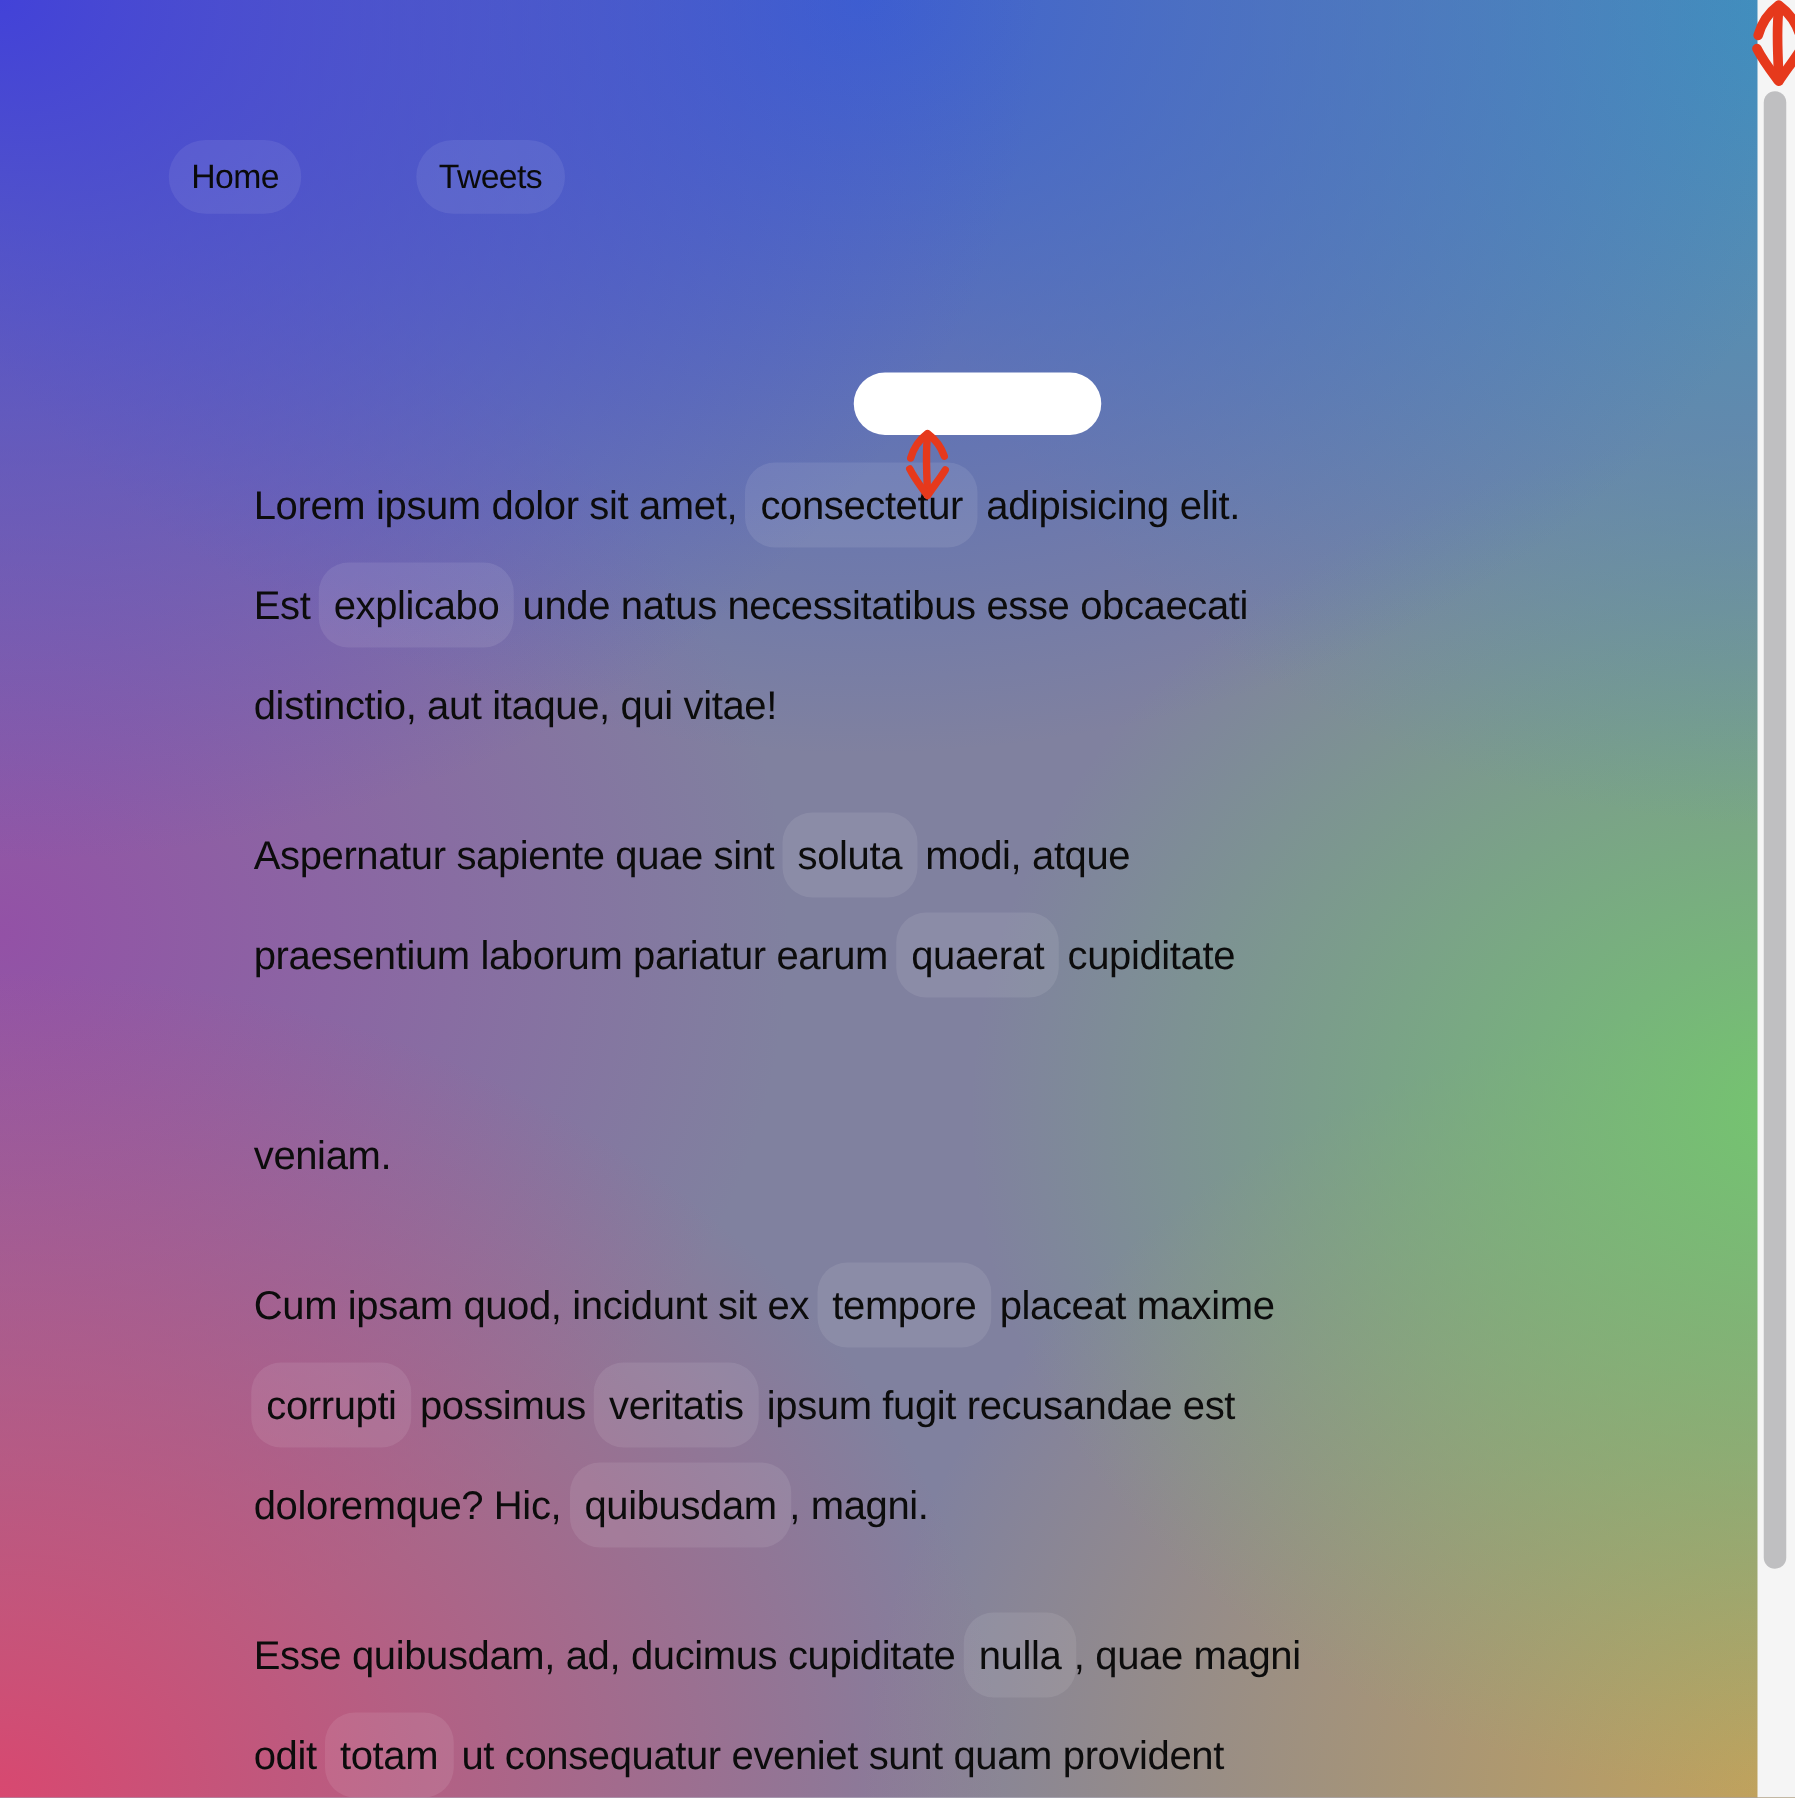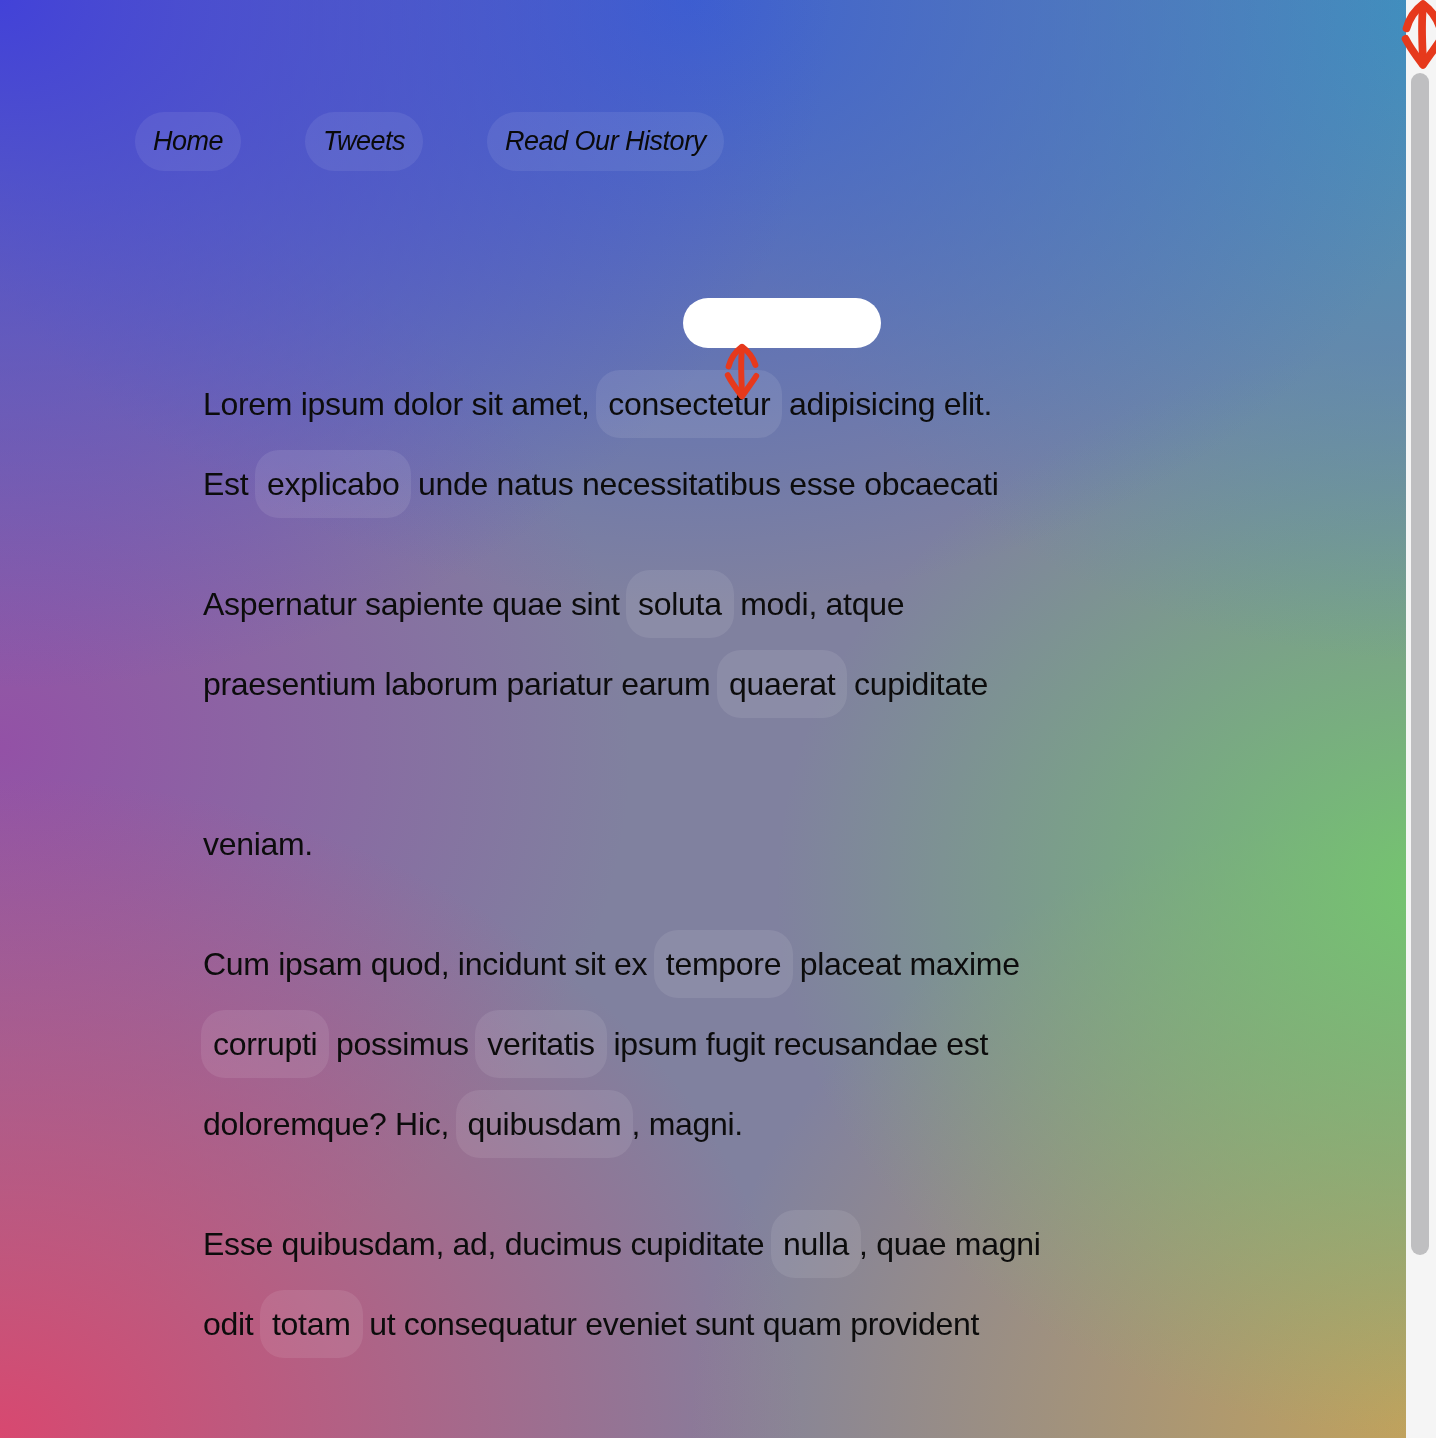--- a/index.html
+++ b/index.html
@@ -19,21 +19,21 @@
       radial-gradient(52% 46% at 100% 0%,  #3f93bd 0%, rgba(63,147,189,0) 100%),
       radial-gradient(46% 38% at 100% 62%, #74c56f 0%, rgba(116,197,111,0) 100%),
       radial-gradient(52% 44% at 100% 100%,#c3a35a 0%, rgba(195,163,90,0) 100%),
       radial-gradient(56% 46% at 0% 100%,  #d84870 0%, rgba(216,72,112,0) 100%),
       radial-gradient(44% 40% at 0% 52%,   #9351a6 0%, rgba(147,81,166,0) 100%);
   }
 
   
   .nav {
     position: absolute; left: 135px; top: 112px;
-    display: flex; gap: 64px; align-items: center; font-style: italic;
+    display: flex; gap: 92px; align-items: center;
   }
   .nav-item {
     display: inline-block;
     padding: 14px 18px;
     border-radius: 30px;
     background: rgba(255,255,255,0.08);
     color: #0a0a0a;
     font-size: 27px;
     letter-spacing: -0.5px;
     white-space: nowrap;
@@ -90,35 +90,34 @@
   }
 </style>
 </head>
 <body>
 
 <div class="page">
 
   <nav class="nav">
     <a class="nav-item">Home</a>
     <a class="nav-item">Tweets</a>
-    <a class="nav-item">Read Our History</a>
   </nav>
 
   <button class="pill-button"></button>
 
   <div class="annot-arrow arrow-under-button">
     <svg viewBox="0 0 60 76" fill="none">
       <path d="M13 31 C16 20 22 12 30 6 C38 12 44 20 47 29" stroke="#e6391c" stroke-width="7.5" stroke-linecap="round" stroke-linejoin="round"></path>
       <path d="M30 9 C28 26 29 44 30 64" stroke="#e6391c" stroke-width="7.5" stroke-linecap="round"></path>
       <path d="M12 42 C17 52 24 61 30 69 C36 60 43 51 48 43" stroke="#e6391c" stroke-width="7.5" stroke-linecap="round" stroke-linejoin="round"></path>
     </svg>
   </div>
 
   <main class="content">
-      <p class="para"><span>Lorem ipsum dolor sit amet, </span><span class="hl">consectetur</span><span> adipisicing elit.</span><br><span>Est </span><span class="hl">explicabo</span><span> unde natus necessitatibus esse obcaecati</span><br></p>
+      <p class="para"><span>Lorem ipsum dolor sit amet, </span><span class="hl">consectetur</span><span> adipisicing elit.</span><br><span>Est </span><span class="hl">explicabo</span><span> unde natus necessitatibus esse obcaecati</span><br><span>distinctio, aut itaque, qui vitae!</span></p>
       <p class="para"><span>Aspernatur sapiente quae sint </span><span class="hl">soluta</span><span> modi, atque</span><br><span>praesentium laborum pariatur earum </span><span class="hl">quaerat</span><span> cupiditate</span><br><br><span>veniam.</span></p>
       <p class="para"><span>Cum ipsam quod, incidunt sit ex </span><span class="hl">tempore</span><span> placeat maxime</span><br><span class="hl">corrupti</span><span> possimus </span><span class="hl">veritatis</span><span> ipsum fugit recusandae est</span><br><span>doloremque? Hic, </span><span class="hl">quibusdam</span><span>, magni.</span></p>
       <p class="para"><span>Esse quibusdam, ad, ducimus cupiditate </span><span class="hl">nulla</span><span>, quae magni</span><br><span>odit </span><span class="hl">totam</span><span> ut consequatur eveniet sunt quam provident</span></p>
     </main>
 
   <div class="scrollbar-track">
     <div class="scrollbar-thumb"></div>
   </div>
 
   <div class="annot-arrow arrow-over-scrollbar">

